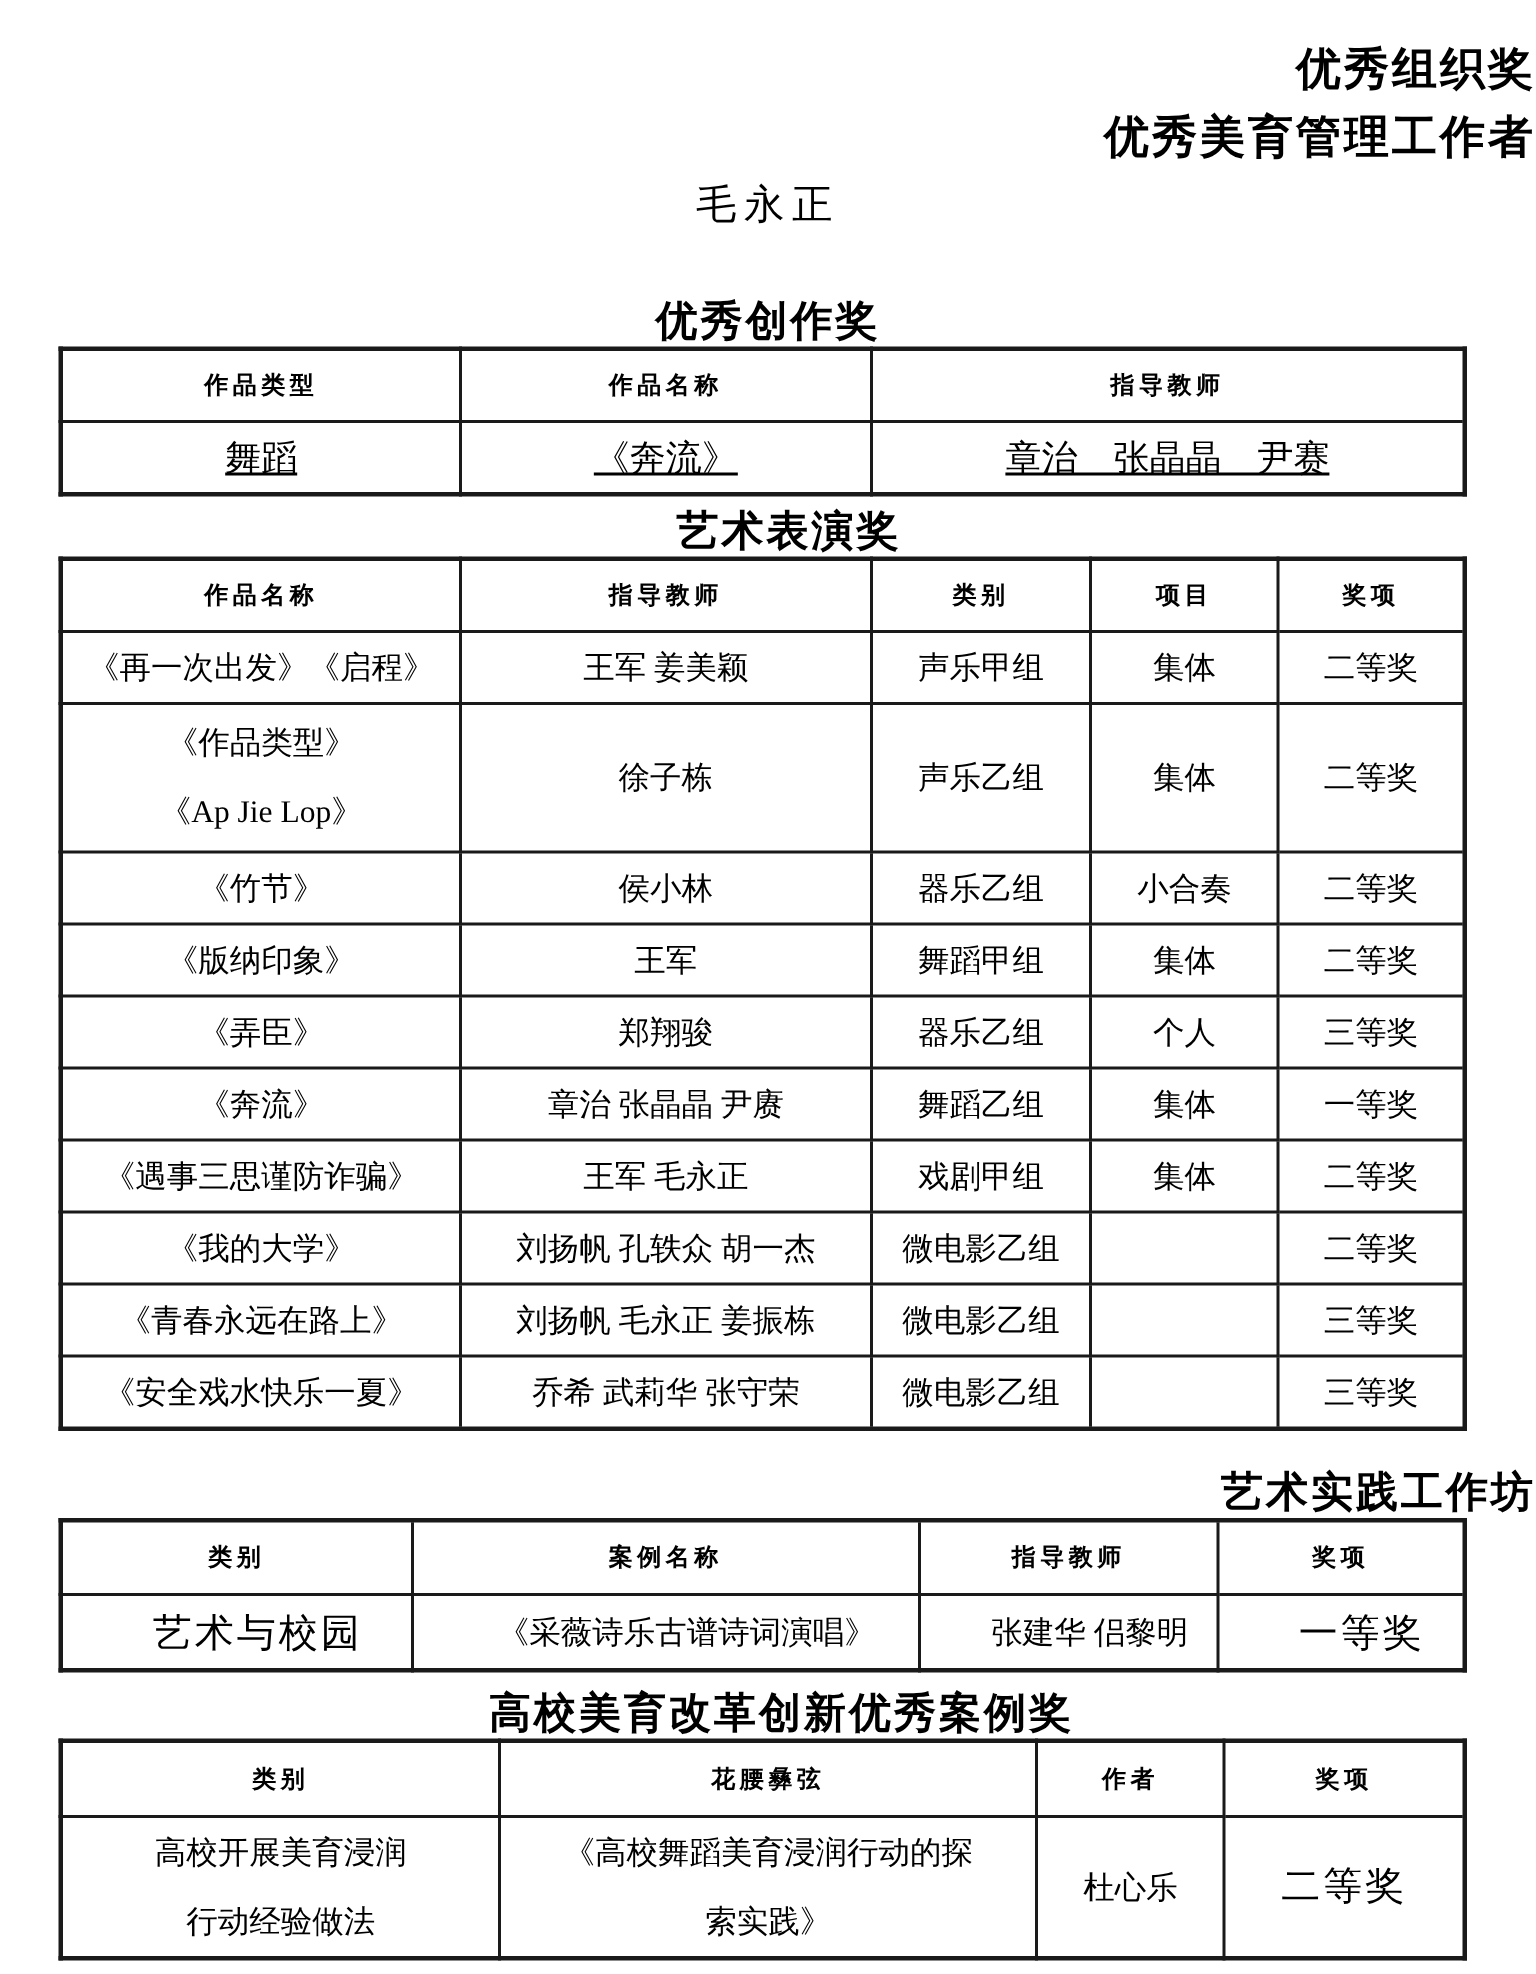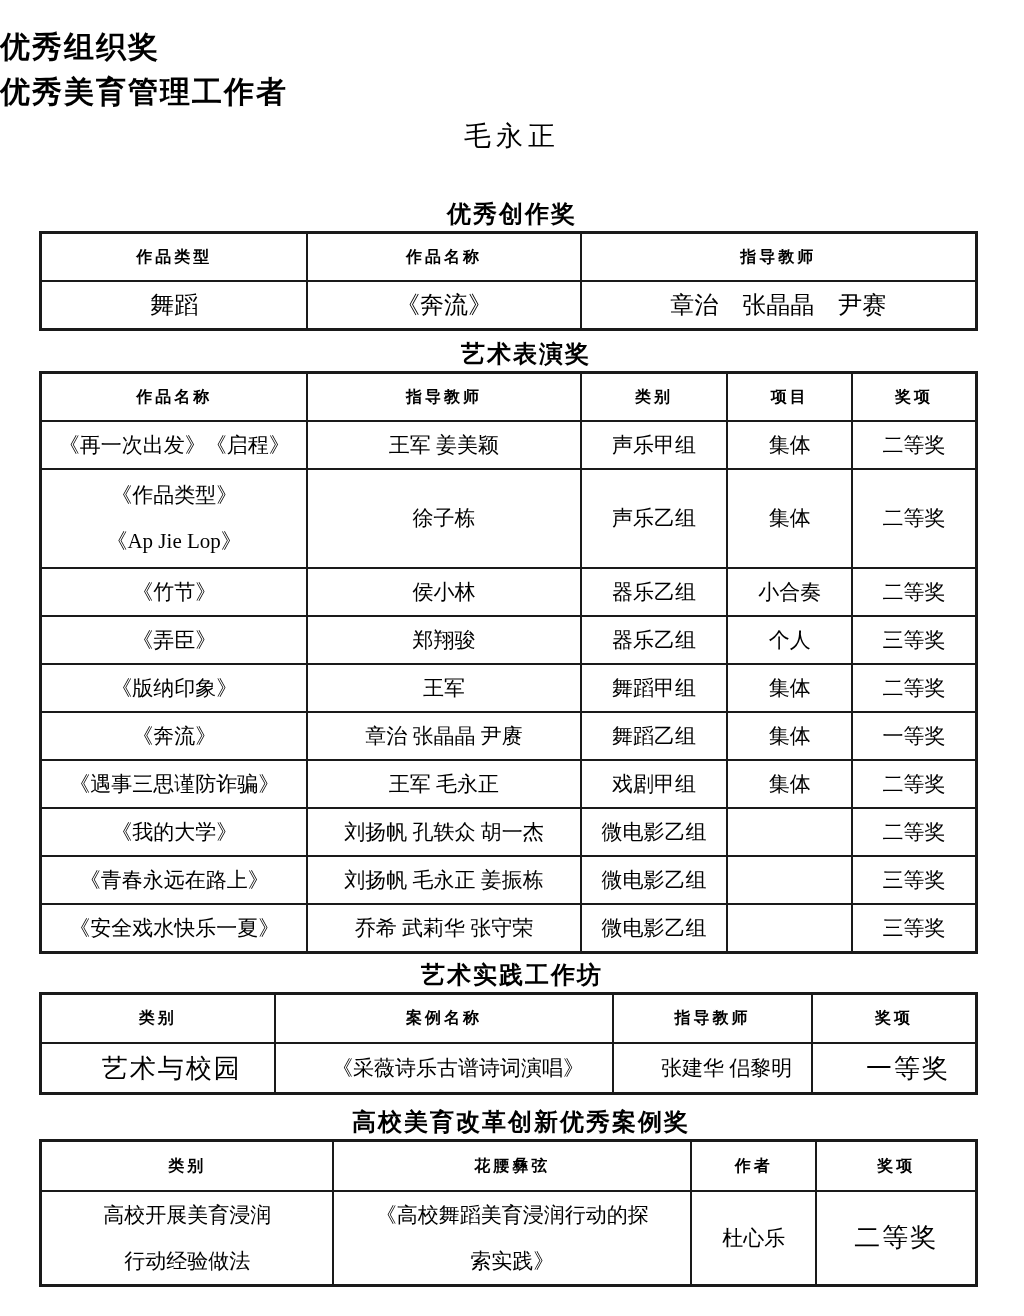--- a/index.html
+++ b/index.html
@@ -15,35 +15,35 @@
     font-family: "Liberation Serif", serif;
   }
   .doc {
     padding-top: 24px;
   }
   .h-bold {
     font-family: "Liberation Sans", sans-serif;
     font-weight: bold;
     font-size: 30px;
     line-height: 45px;
-    text-align: left;
+    text-align: right;
     letter-spacing: 2px;
   }
   .h-serif {
     font-family: "Liberation Serif", serif;
     font-weight: normal;
     font-size: 27px;
     line-height: 45px;
     text-align: center;
     letter-spacing: 5px;
   }
   .section-title {
     font-family: "Liberation Sans", sans-serif;
     font-weight: bold;
-    font-size: 24px;
+    font-size: 28px;
     line-height: 34px;
     text-align: center;
     letter-spacing: 2px;
   }
   .gap-lg { height: 38px; }
   table.award {
     border-collapse: collapse;
     table-layout: fixed;
     width: 939px;
     margin-left: 39px;
@@ -63,21 +63,21 @@
     font-size: 16px;
     height: 46px;
     letter-spacing: 3px;
   }
   table.award td {
     font-family: "Liberation Serif", serif;
     font-size: 21px;
     height: 46px;
   }
   
-  #creation-table td { font-size: 24px; }
+  #creation-table td { font-size: 24px; text-decoration: underline; }
   
   #performance-table tr.row-tall td { height: 97px; line-height: 2.15; }
   
   #workshop-table th { height: 47px; }
   #workshop-table td { height: 48px; padding-left: 32px; }
   #workshop-table td.cell-big { font-size: 26px; letter-spacing: 2px; }
   
   #case-table th { height: 48px; }
   #case-table td { height: 90px; line-height: 2.2; }
   #case-table td.cell-big { font-size: 26px; line-height: 1.3; letter-spacing: 2px; }
@@ -147,34 +147,34 @@
       <td>二等奖</td>
     </tr>
     <tr>
       <td>《竹节》</td>
       <td>侯小林</td>
       <td>器乐乙组</td>
       <td>小合奏</td>
       <td>二等奖</td>
     </tr>
     <tr>
+      <td>《版纳印象》</td>
+      <td>王军</td>
+      <td>舞蹈甲组</td>
+      <td>集体</td>
+      <td>二等奖</td>
+    </tr>
+    <tr>
       <td>《弄臣》</td>
       <td>郑翔骏</td>
       <td>器乐乙组</td>
       <td>个人</td>
       <td>三等奖</td>
     </tr>
     <tr>
-      <td>《版纳印象》</td>
-      <td>王军</td>
-      <td>舞蹈甲组</td>
-      <td>集体</td>
-      <td>二等奖</td>
-    </tr>
-    <tr>
       <td>《奔流》</td>
       <td>章治 张晶晶 尹赓</td>
       <td>舞蹈乙组</td>
       <td>集体</td>
       <td>一等奖</td>
     </tr>
     <tr>
       <td>《遇事三思谨防诈骗》</td>
       <td>王军 毛永正</td>
       <td>戏剧甲组</td>
@@ -198,21 +198,21 @@
     <tr>
       <td>《安全戏水快乐一夏》</td>
       <td>乔希 武莉华 张守荣</td>
       <td>微电影乙组</td>
       <td></td>
       <td>三等奖</td>
     </tr>
   </tbody>
     </table>
 
-  <div class="section-title" style="margin-top:4px;">艺术实践工作坊</div>
+  <div class="section-title" style="margin-top:24px;text-align:right;">艺术实践工作坊</div>
   <table class="award" id="workshop-table">
     <colgroup>
         <col style="width:25%">
         <col style="width:36.2%">
         <col style="width:21.2%">
         <col style="width:17.6%">
       </colgroup>
     <tbody>
         <tr>
       <th>类别</th>

